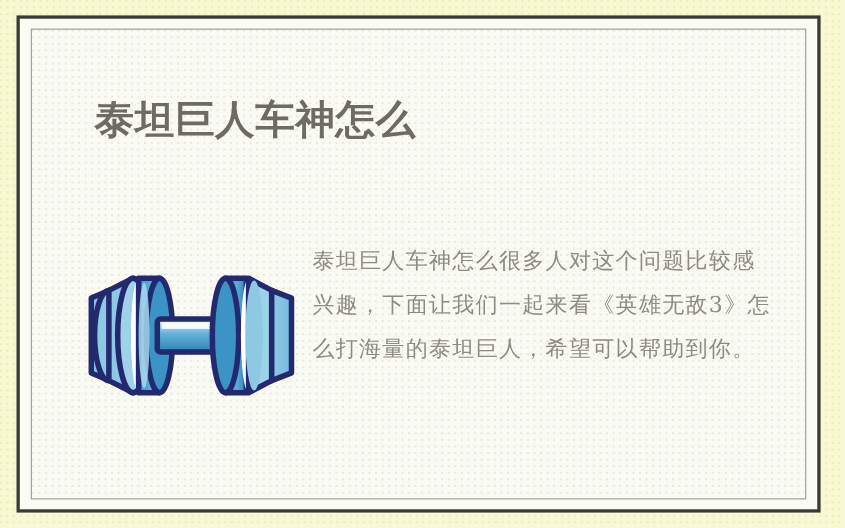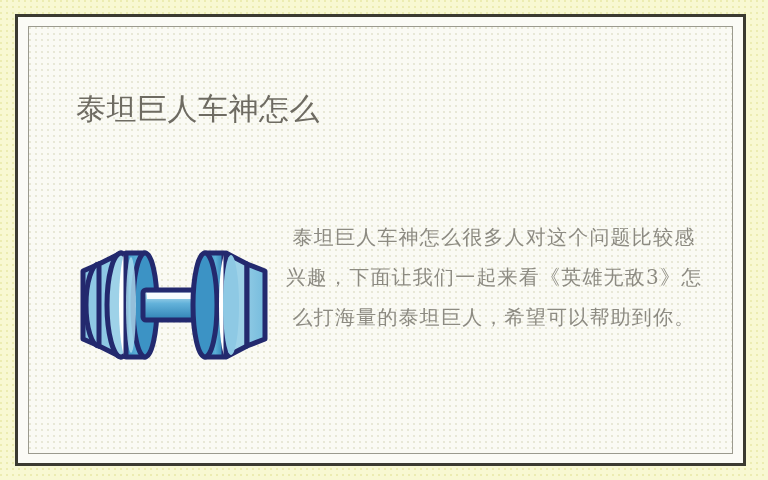--- a/index.html
+++ b/index.html
@@ -48,26 +48,26 @@
     background-color: #fafaf4;
     background-image:
       radial-gradient(circle at 1px 1px, rgba(225,225,205,0.75) 1px, transparent 1px);
     background-size: 6px 6px;
     overflow: hidden;
   }
 
   
   .article-title {
     position: absolute;
-    left: 47px;
+    left: 57px;
     top: 62px;
     margin: 0;
-    font-size: 30px;
+    font-size: 36px;
     line-height: 40px;
-    font-weight: 400;
+    font-weight: 700;
     letter-spacing: 0.5px;
     color: #6e6b62;
     white-space: nowrap;
     font-family: "Liberation Sans", "DejaVu Sans", sans-serif;
   }
 
   
   .content-row {
     position: absolute;
     left: 40px;
@@ -93,21 +93,21 @@
     position: absolute;
     left: 215px;
     top: 0px;
     width: 420px;
     margin: 0;
     font-size: 20px;
     line-height: 40px;
     letter-spacing: 1.2px;
     color: #8d8b82;
     font-family: "DejaVu Serif", "Liberation Serif", serif;
-    text-align: center;
+    text-align: left;
     word-break: break-all;
   }
 </style>
 </head>
 <body>
 
 <div id="page-root">
 
   <div class="card-outer-frame">
     <div class="card-inner-frame">

